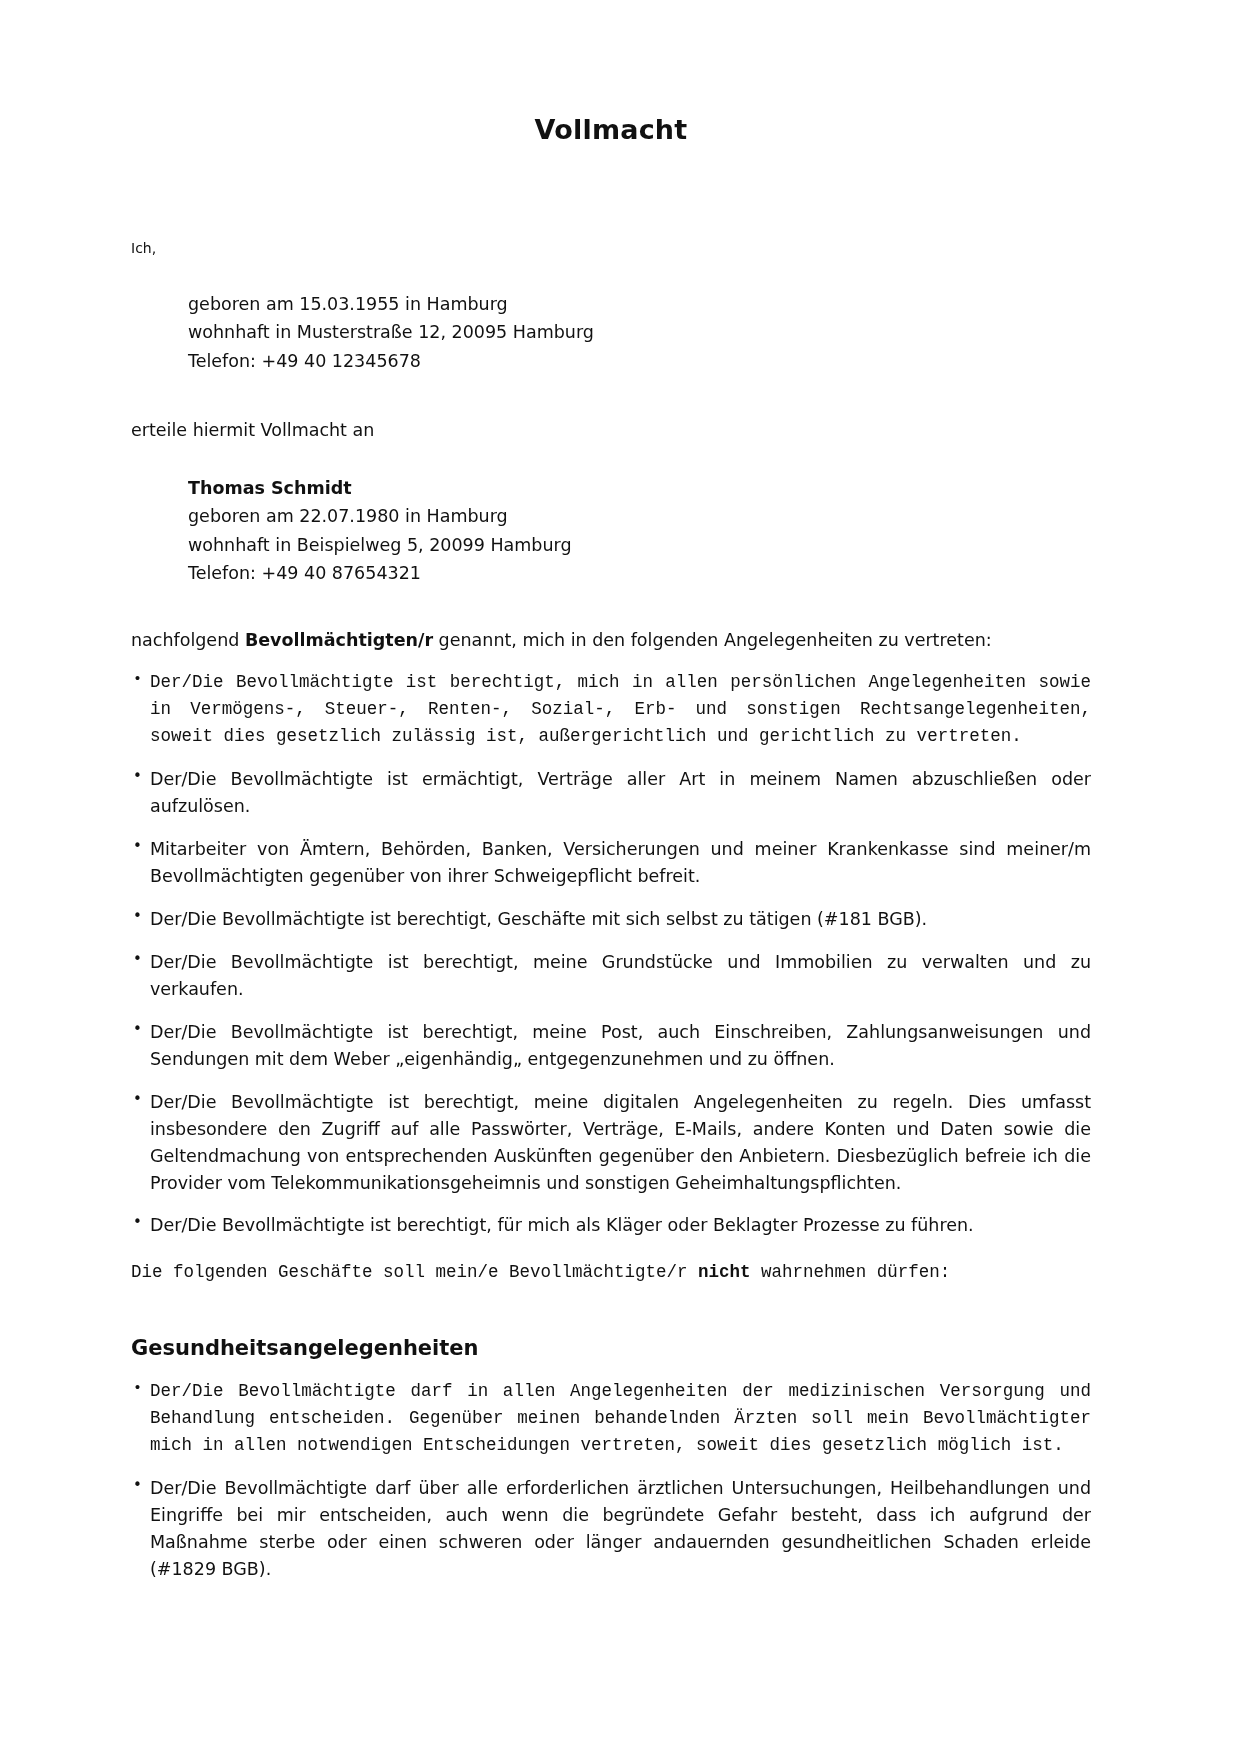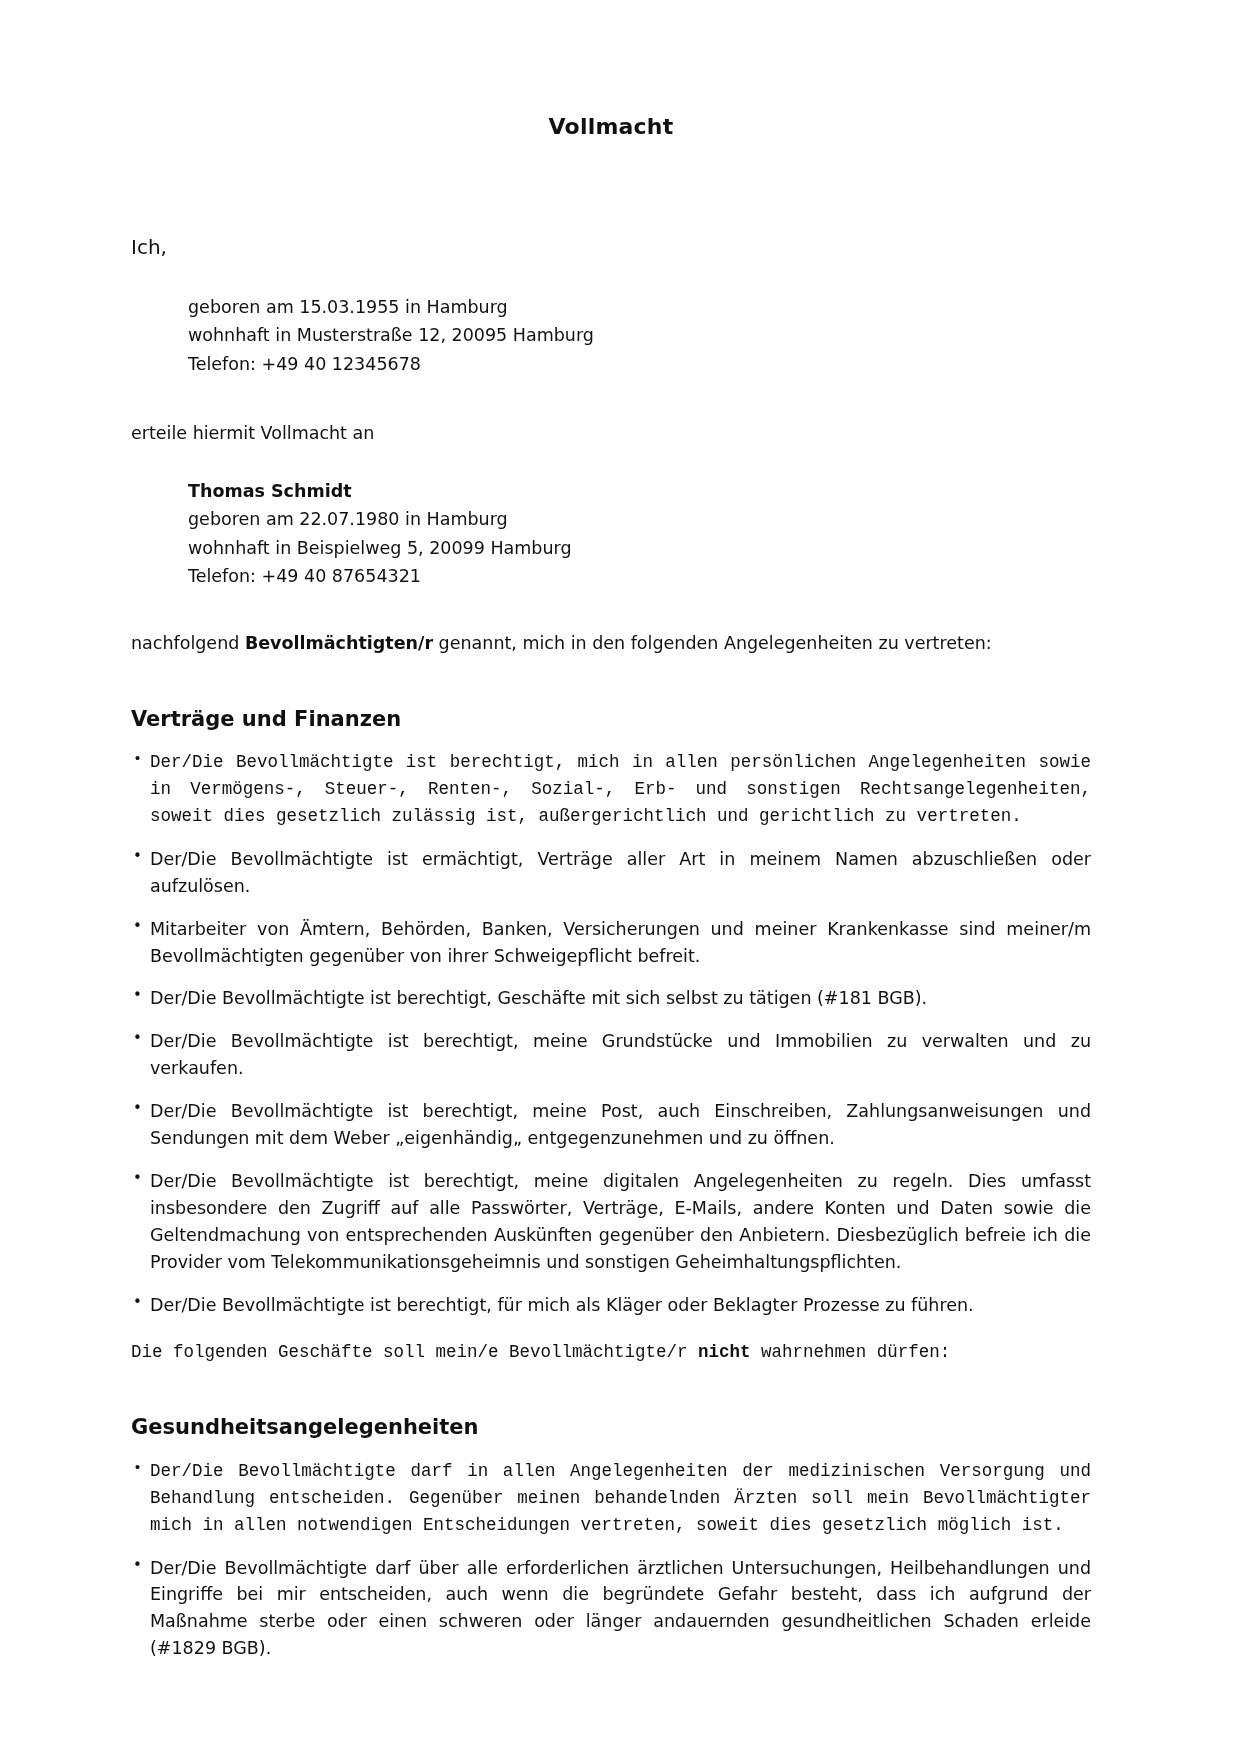--- a/index.html
+++ b/index.html
@@ -18,29 +18,29 @@
   .page {
     width: 1241px;
     min-height: 1754px;
     box-sizing: border-box;
     padding: 96px 150px 80px 131px;
     background: #ffffff;
     position: relative;
   }
   .doc-title {
     text-align: center;
-    font-size: 22px;
+    font-size: 27px;
     font-weight: bold;
     letter-spacing: 0.2px;
     margin: 18px 0 0 0;
     padding: 0;
     line-height: 1.2;
   }
   .intro-line {
-    font-size: 20px;
+    font-size: 14px;
     line-height: 1.52;
     margin: 92px 0 0 0;
   }
   .party-block {
     margin: 30px 0 0 57px;
     font-size: 17.5px;
     line-height: 1.63;
   }
   .party-name {
     font-weight: bold;
@@ -125,21 +125,20 @@
 
   <div class="party-block">
     <span class="party-name">Thomas Schmidt</span>
     <span class="party-line">geboren am 22.07.1980 in Hamburg</span>
     <span class="party-line">wohnhaft in Beispielweg 5, 20099 Hamburg</span>
     <span class="party-line">Telefon: +49 40 87654321</span>
   </div>
 
   <p class="lead-paragraph"><span>nachfolgend </span><b>Bevollmächtigten/r</b><span> genannt, mich in den folgenden Angelegenheiten zu vertreten:</span></p>
 
-  <h2 class="section-heading">Verträge und Finanzen</h2>
 
   <ul class="clause-list">
       <li>Der/Die Bevollmächtigte ist berechtigt, mich in allen persönlichen Angelegenheiten sowie in Vermögens-, Steuer-, Renten-, Sozial-, Erb- und sonstigen Rechtsangelegenheiten, soweit dies gesetzlich zulässig ist, außergerichtlich und gerichtlich zu vertreten.</li>
       <li>Der/Die Bevollmächtigte ist ermächtigt, Verträge aller Art in meinem Namen abzuschließen oder aufzulösen.</li>
       <li>Mitarbeiter von Ämtern, Behörden, Banken, Versicherungen und meiner Krankenkasse sind meiner/m Bevollmächtigten gegenüber von ihrer Schweigepflicht befreit.</li>
       <li>Der/Die Bevollmächtigte ist berechtigt, Geschäfte mit sich selbst zu tätigen (#181 BGB).</li>
       <li>Der/Die Bevollmächtigte ist berechtigt, meine Grundstücke und Immobilien zu verwalten und zu verkaufen.</li>
       <li>Der/Die Bevollmächtigte ist berechtigt, meine Post, auch Einschreiben, Zahlungsanweisungen und Sendungen mit dem Weber „eigenhändig„ entgegenzunehmen und zu öffnen.</li>
       <li>Der/Die Bevollmächtigte ist berechtigt, meine digitalen Angelegenheiten zu regeln. Dies umfasst insbesondere den Zugriff auf alle Passwörter, Verträge, E-Mails, andere Konten und Daten sowie die Geltendmachung von entsprechenden Auskünften gegenüber den Anbietern. Diesbezüglich befreie ich die Provider vom Telekommunikationsgeheimnis und sonstigen Geheimhaltungspflichten.</li>
       <li>Der/Die Bevollmächtigte ist berechtigt, für mich als Kläger oder Beklagter Prozesse zu führen.</li>

